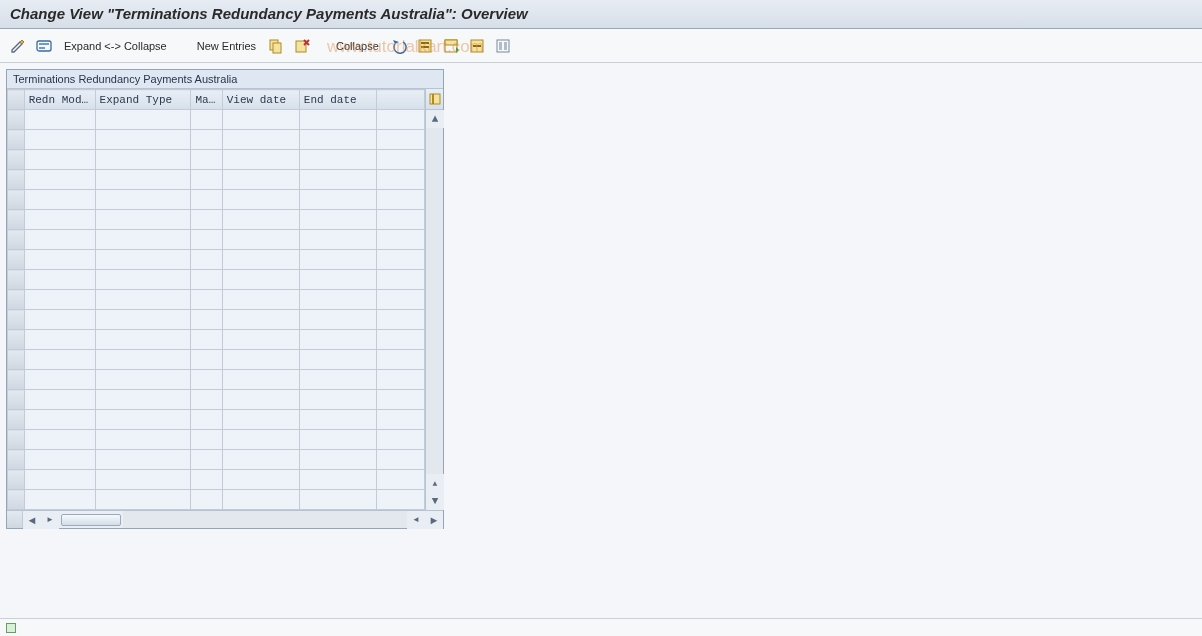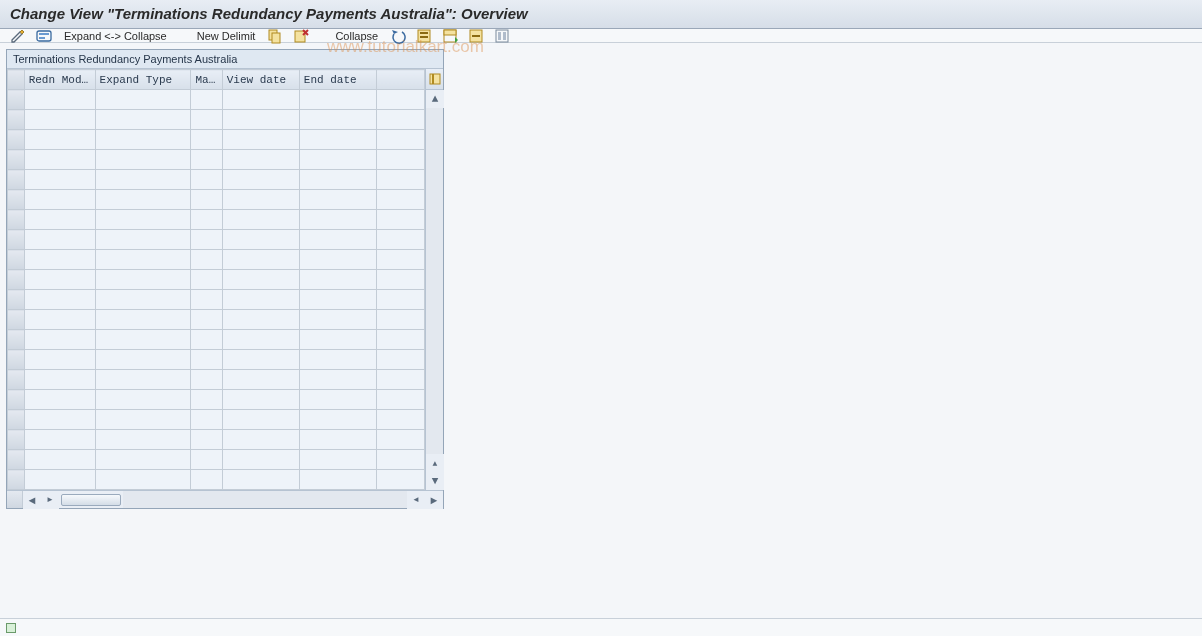--- a/index.html
+++ b/index.html
@@ -23,21 +23,21 @@
     font-size: 15px;
     color: #2a2a2a;
   }
   .toolbar {
     display: flex;
     align-items: center;
     gap: 6px;
     padding: 4px 8px;
     background: #f6f8fa;
     border-bottom: 1px solid #c8d0d9;
-    height: 14px;
+    height: 34px;
     position: relative;
   }
   .tb-icon, .tb-item {
     display: inline-flex;
     align-items: center;
     justify-content: center;
     height: 20px;
     min-width: 20px;
     color: #2a2a2a;
     cursor: pointer;
@@ -203,21 +203,21 @@
   </span>
   <span class="tb-icon" title="Other view">
     <svg width="16" height="16">
         <rect x="1" y="3" width="14" height="10" rx="2" fill="none" stroke="#3a6aa0" stroke-width="1.3"></rect>
         <rect x="3" y="5" width="10" height="2" fill="#6a9ad0"></rect>
         <rect x="3" y="9" width="6" height="2" fill="#6a9ad0"></rect>
       </svg>
   </span>
   <span class="tb-item tb-text">Expand &lt;-&gt; Collapse</span>
   <span style="width:10px"></span>
-  <span class="tb-item tb-text">New Delimit</span>
+  <span class="tb-item tb-text">New Entries</span>
   <span class="tb-icon" title="Copy As">
     <svg width="16" height="16">
         <rect x="2" y="2" width="8" height="10" fill="#f4e2a0" stroke="#b08a20"></rect>
         <rect x="5" y="5" width="8" height="10" fill="#f4e2a0" stroke="#b08a20"></rect>
       </svg>
   </span>
   <span class="tb-icon" title="Delete">
     <svg width="16" height="16">
         <rect x="2" y="3" width="10" height="11" fill="#f4e2a0" stroke="#b08a20"></rect>
         <line x1="10" y1="2" x2="15" y2="7" stroke="#c03030" stroke-width="2"></line>

